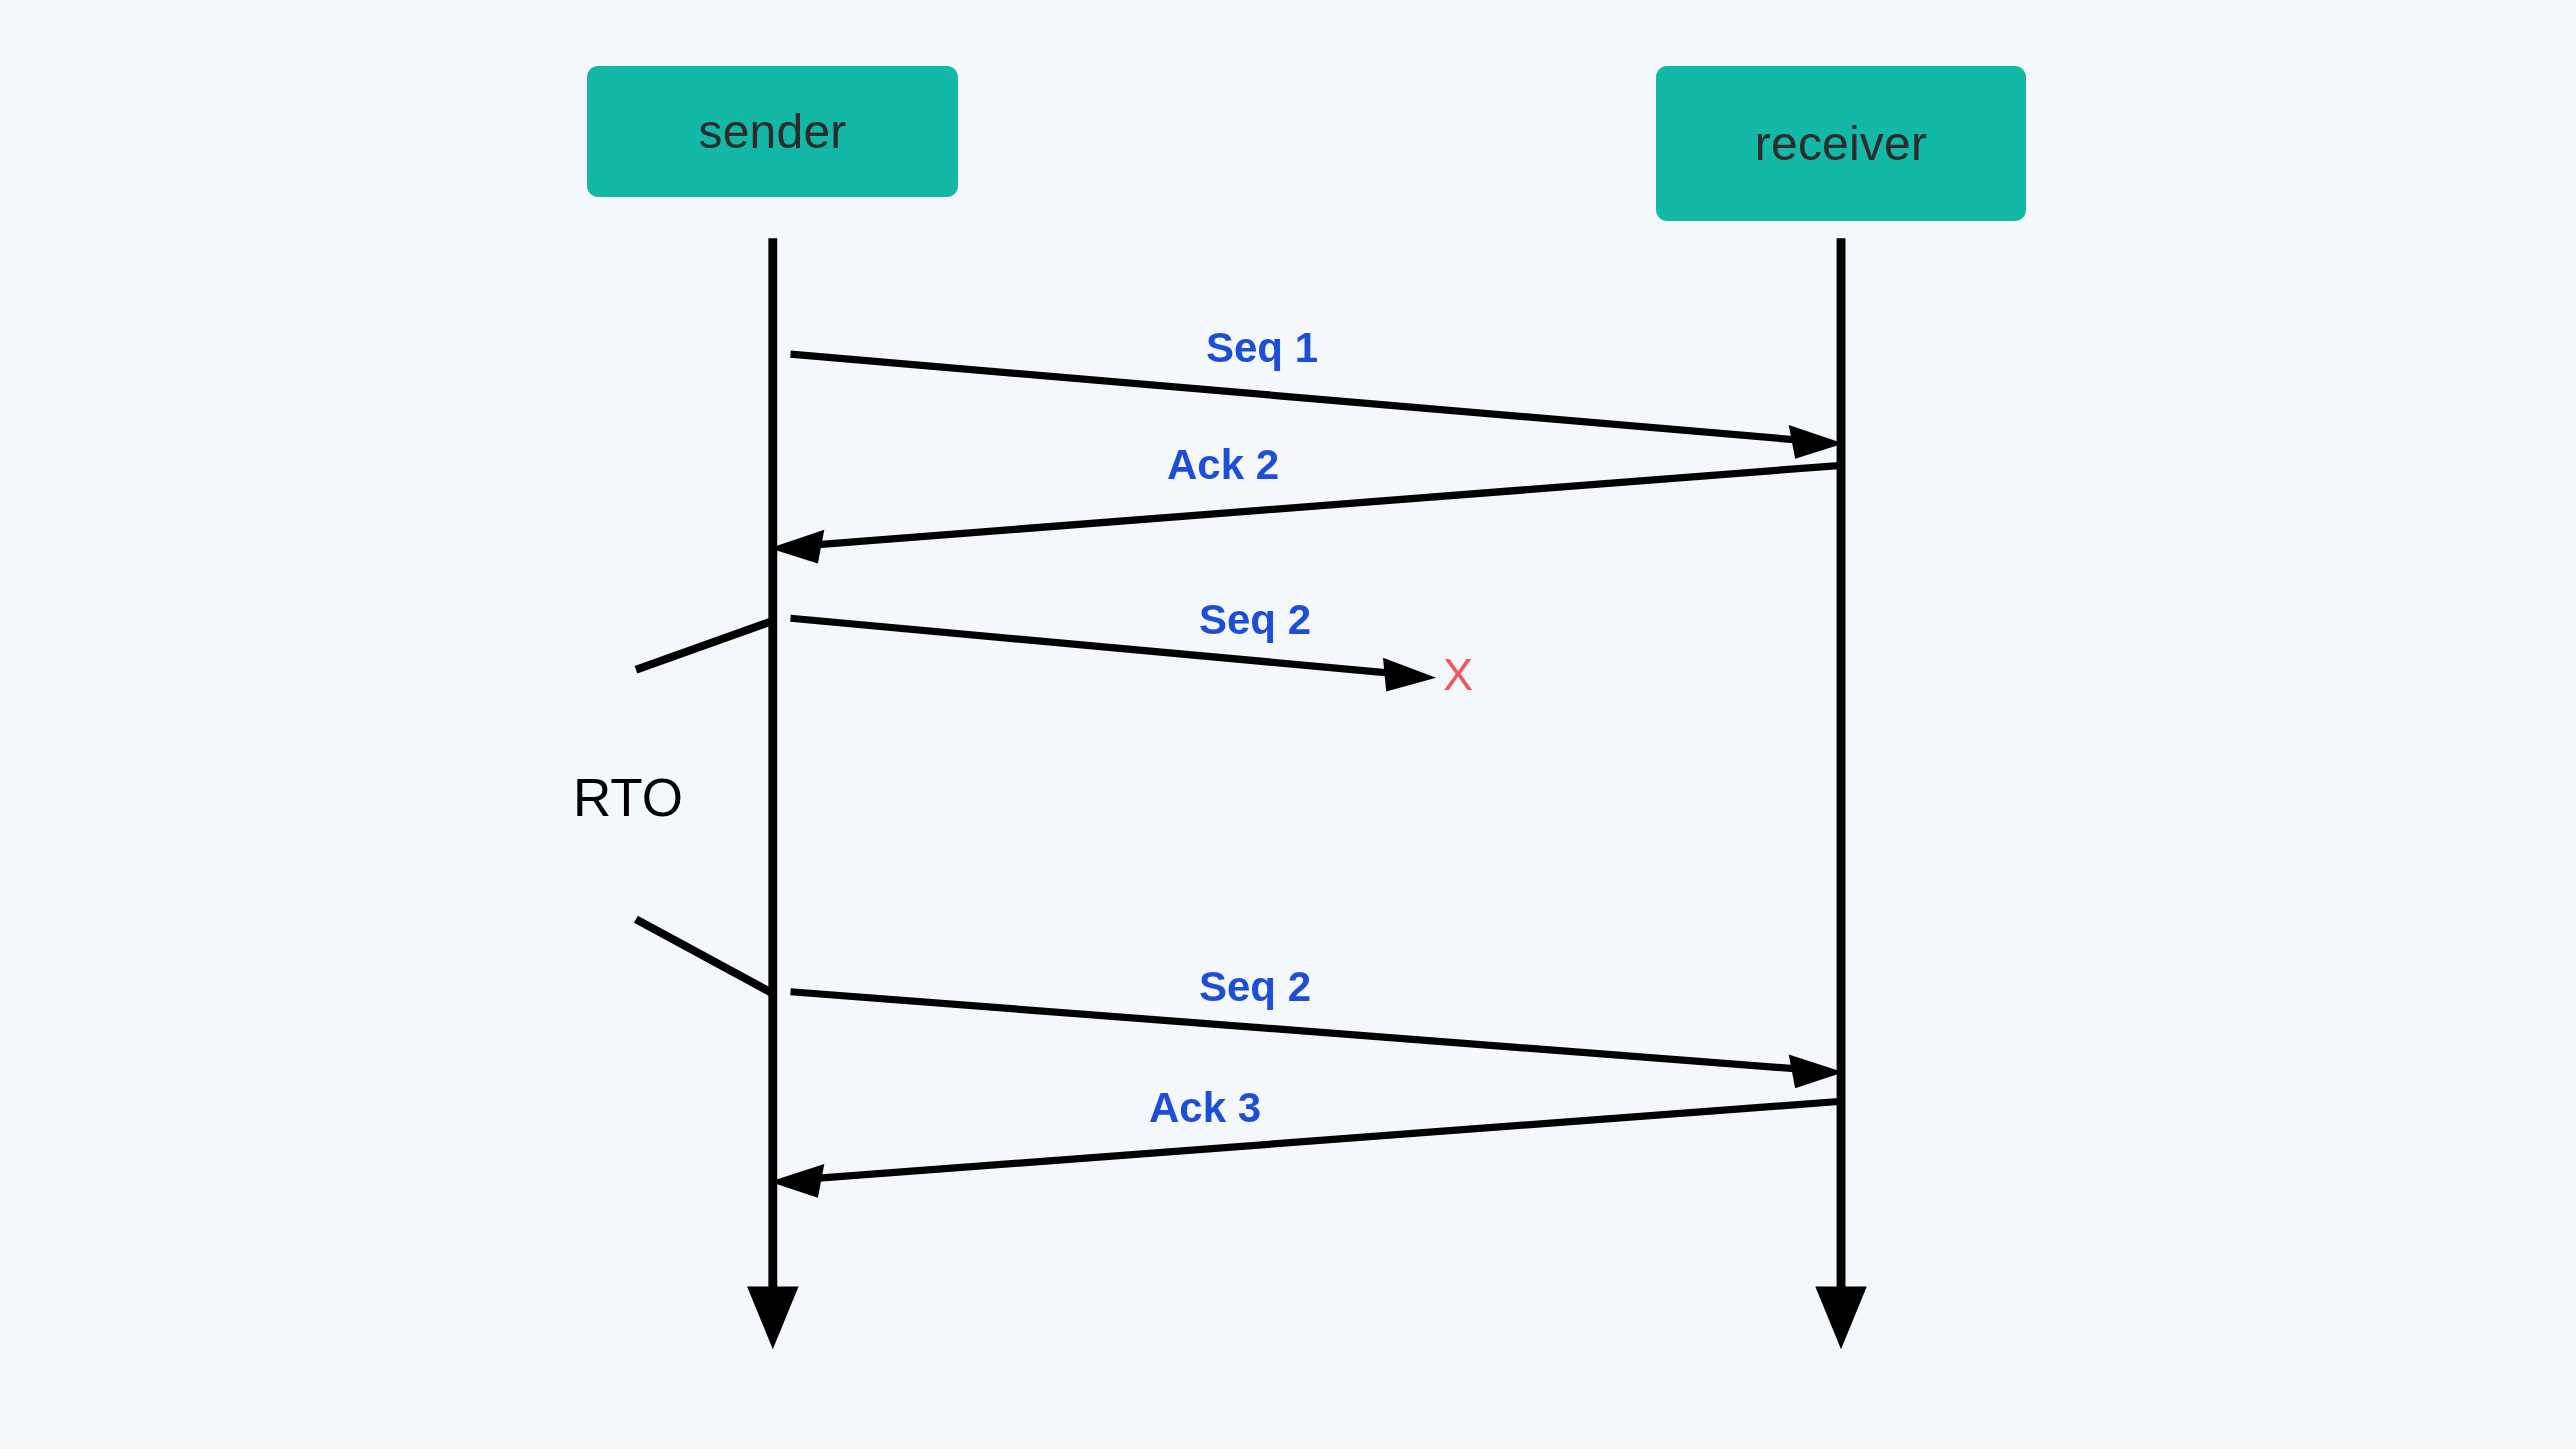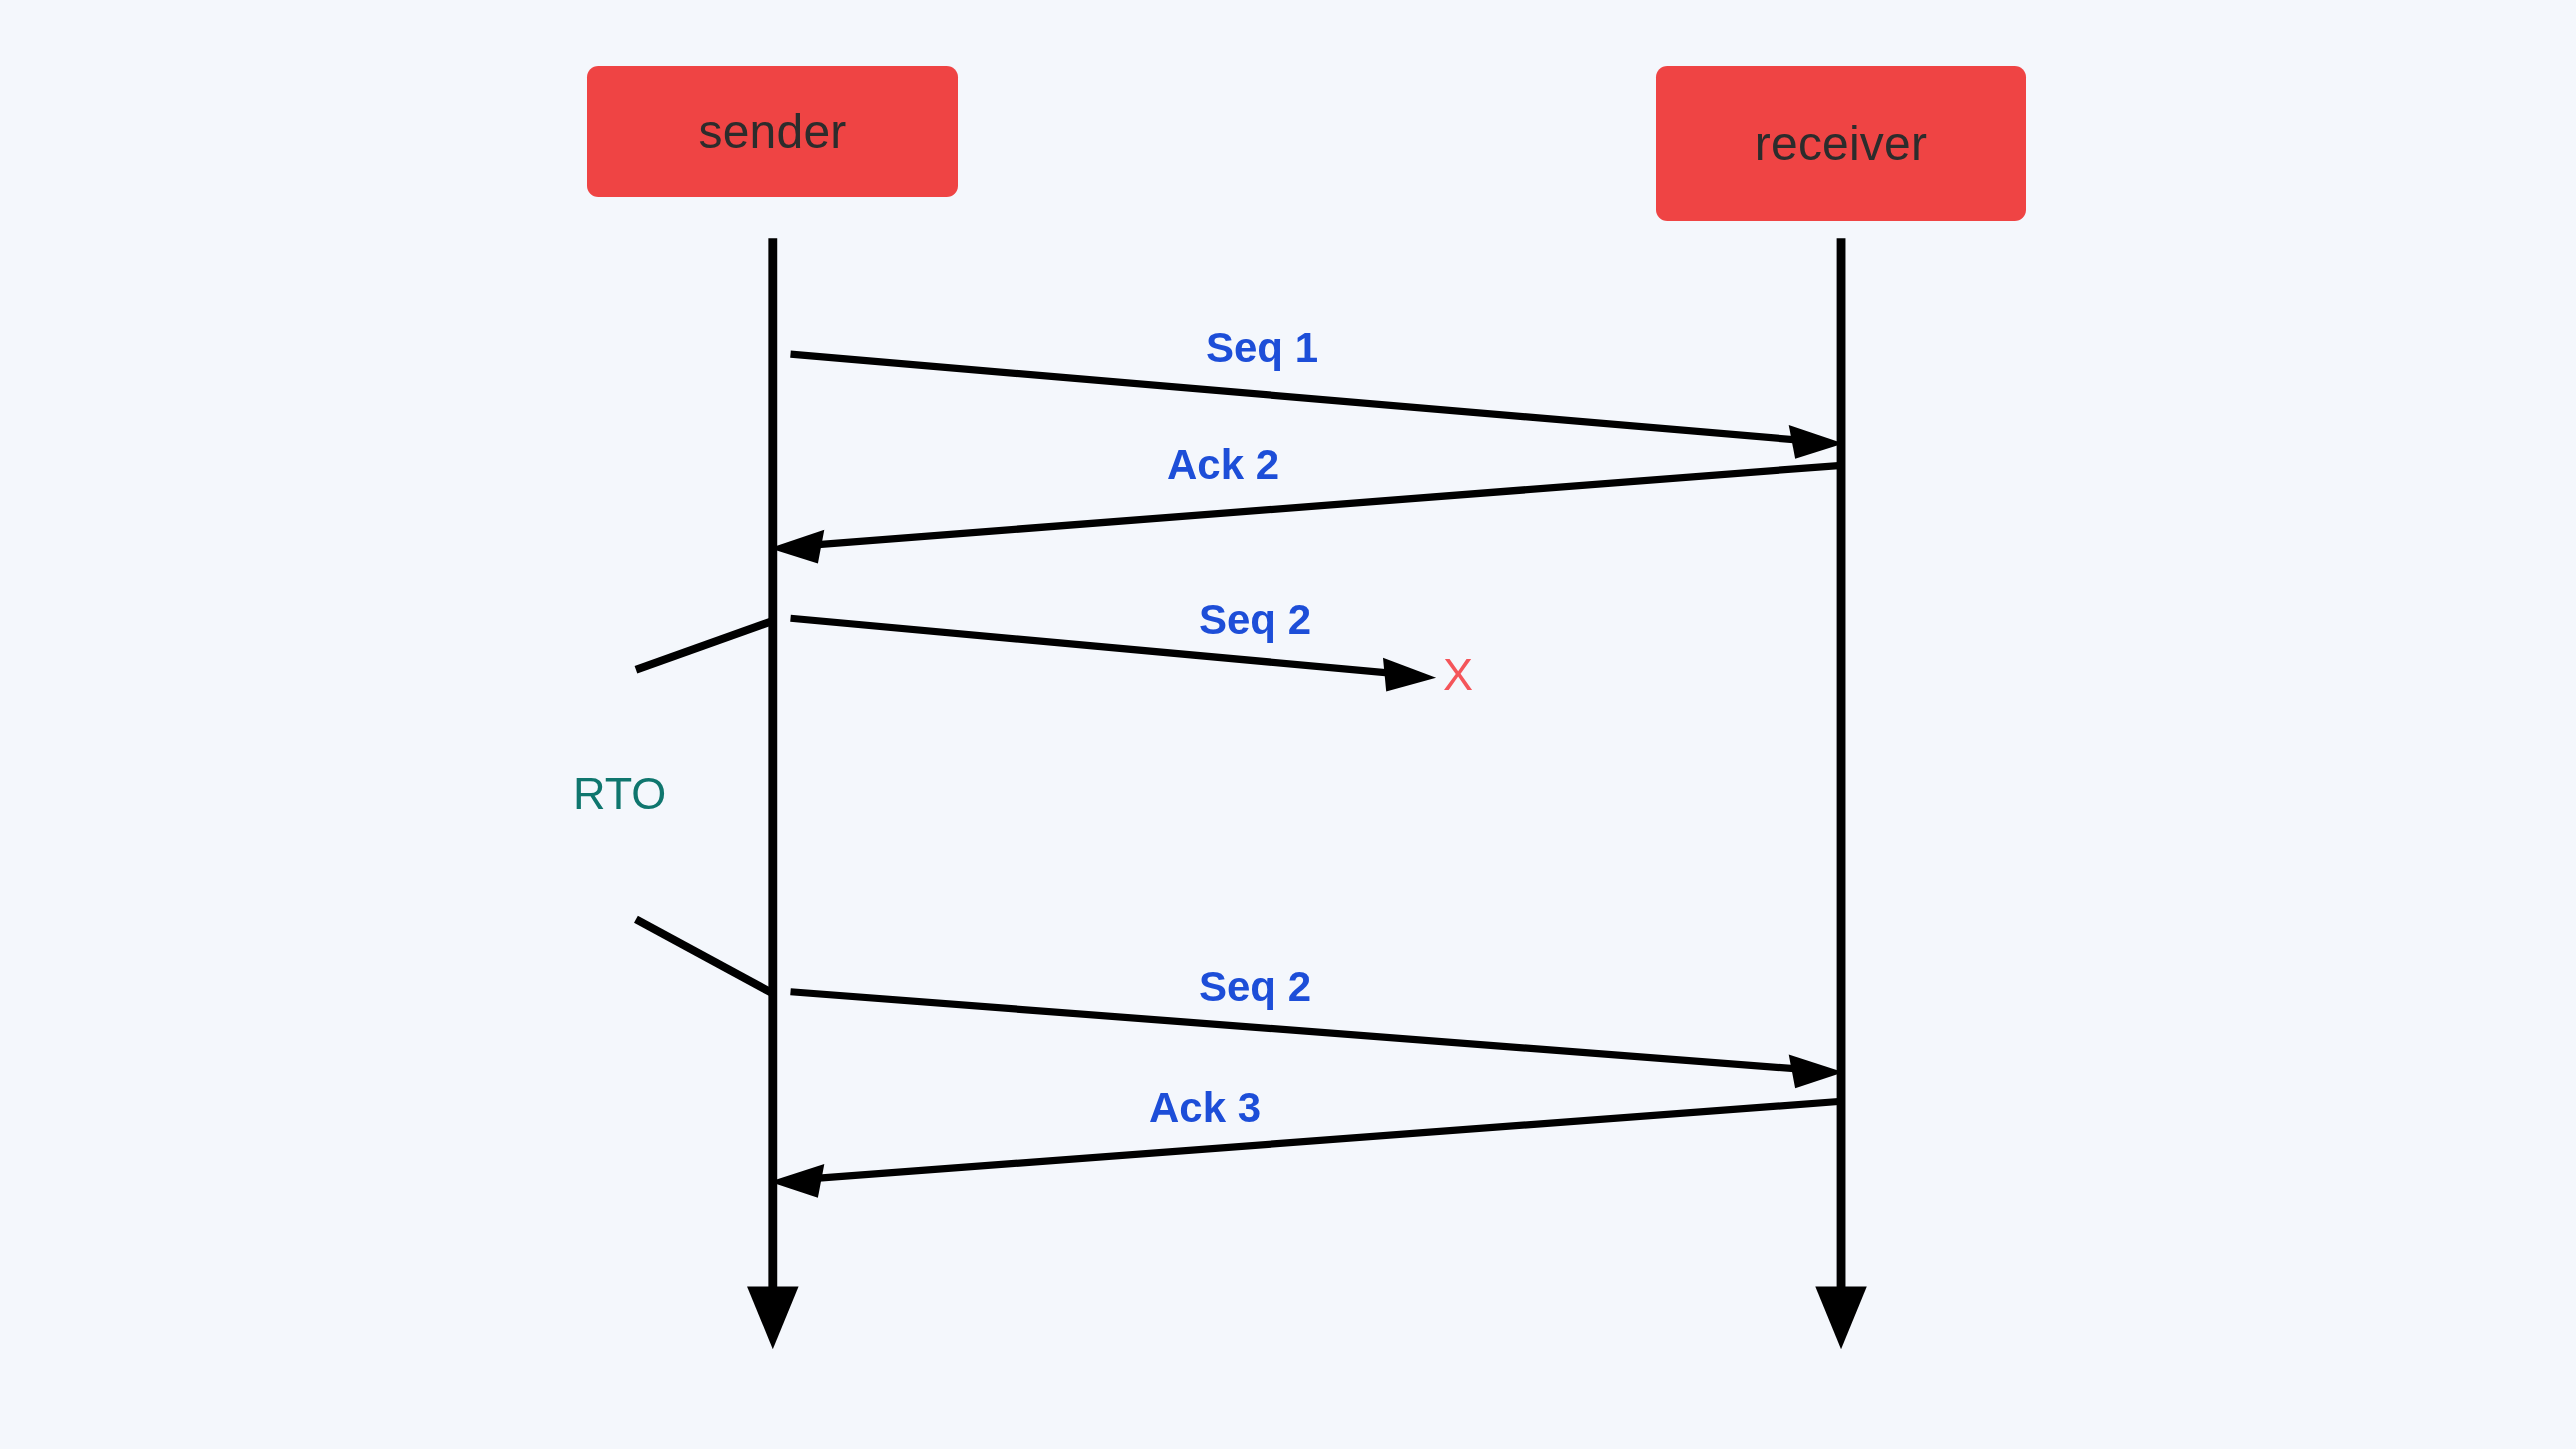--- a/index.html
+++ b/index.html
@@ -25,21 +25,21 @@
     top: 0;
     width: 2576px;
     height: 1449px;
     display: block;
   }
   .participant-box {
     position: absolute;
     display: flex;
     align-items: center;
     justify-content: center;
-    background: #ef4444;
+    background: #14b8a6;
     border-radius: 11.3px;
     box-sizing: border-box;
   }
   .participant-label {
     font-family: "Liberation Sans", sans-serif;
     font-size: 48px;
     font-weight: 400;
     color: #2c2c2c;
     line-height: 1;
     letter-spacing: 0.2px;
@@ -50,23 +50,23 @@
     font-family: "Liberation Sans", sans-serif;
     font-size: 42px;
     font-weight: 700;
     color: #1d4ed8;
     white-space: nowrap;
     line-height: 1;
   }
   .note-label {
     position: absolute;
     font-family: "Liberation Sans", sans-serif;
-    font-size: 45px;
+    font-size: 53px;
     font-weight: 400;
-    color: #0f766e;
+    color: #000000;
     white-space: nowrap;
     line-height: 1;
   }
   .drop-marker {
     position: absolute;
     font-family: "Liberation Sans", sans-serif;
     font-size: 45px;
     font-weight: 400;
     color: #f4555a;
     line-height: 1;

